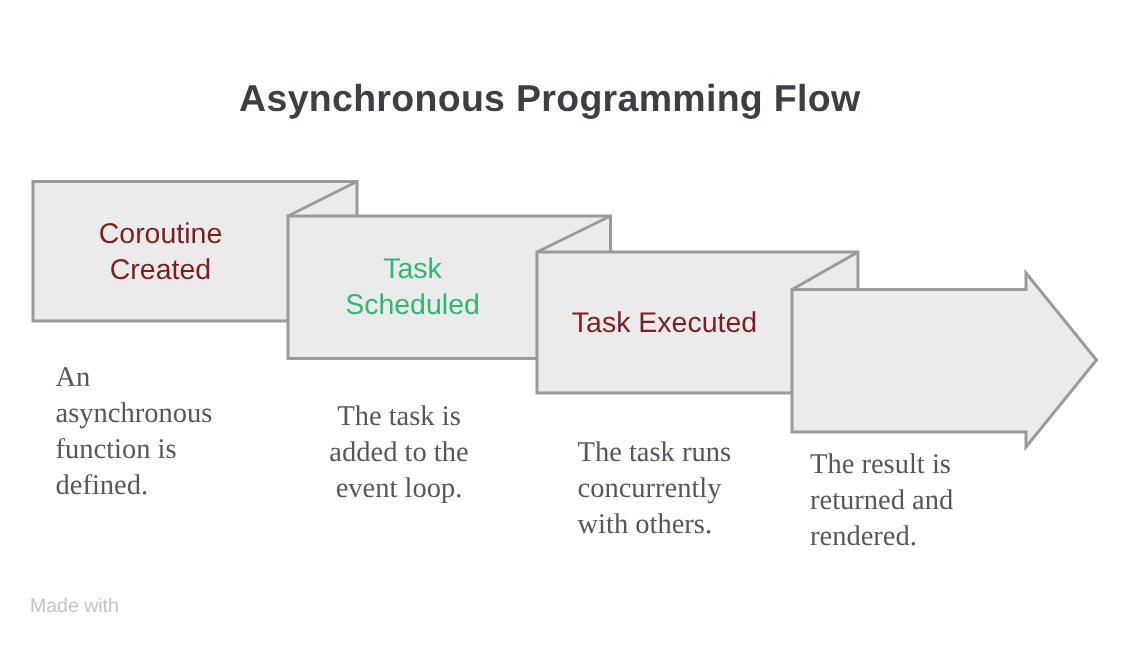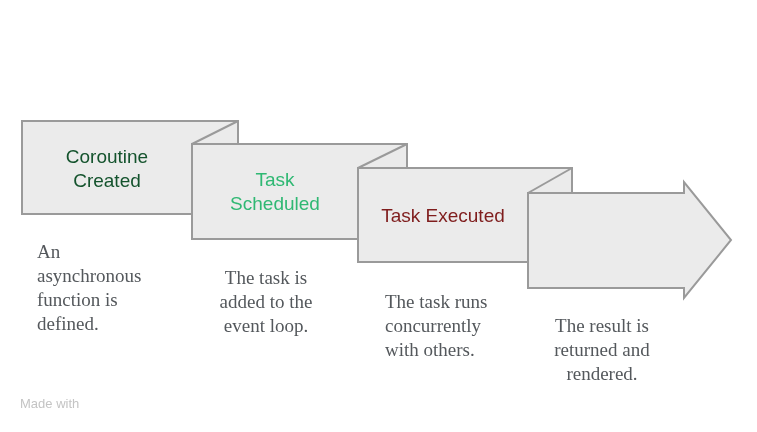--- a/index.html
+++ b/index.html
@@ -68,39 +68,40 @@
 
   
   .label-1 { left: 47px;  top: 145px; width: 120px; }
   .label-2 { left: 220px; top: 168px; width: 110px; }
   .label-3 { left: 358px; top: 204px; width: 170px; }
   .label-4 { left: 536px; top: 217px; width: 140px; }
 
   .desc-1 { left: 37px;  top: 240px; width: 126px; }
   .desc-2 { left: 205px; top: 266px; width: 122px; text-align: center; }
   .desc-3 { left: 375px; top: 290px; width: 124px; margin-left: 10px; }
-  .desc-4 { left: 540px; top: 314px; width: 124px; text-align: center; }
+  .desc-4 { left: 540px; top: 298px; width: 124px; }
 </style>
 </head>
 <body>
 
 <div class="canvas">
 
   <svg class="shapes-svg" width="757" height="432" viewBox="0 0 757 432">
     <rect class="sheet" x="22" y="121" width="216" height="93"></rect>
     <rect class="sheet" x="192" y="144" width="215" height="95"></rect>
     <rect class="sheet" x="358" y="168" width="214" height="94"></rect>
     <polygon class="sheet" points="528,193 684,193 684,182 731,240 684,298 684,288 528,288"></polygon>
     <line class="fold-line" x1="238" y1="121" x2="192" y2="144"></line>
     <line class="fold-line" x1="407" y1="144" x2="358" y2="168"></line>
     <line class="fold-line" x1="572" y1="168" x2="528" y2="193"></line>
   </svg>
 
+  <div class="diagram-title">Asynchronous Programming Flow</div>
 
-  <div class="step-label label-1" style="color: #14532d;">Coroutine Created</div>
+  <div class="step-label label-1" style="color: #7f1d1d;">Coroutine Created</div>
   <div class="step-label label-2" style="color: rgb(47, 184, 115);">Task Scheduled</div>
   <div class="step-label label-3" style="color: #7f1d1d;">Task Executed</div>
 
   <div class="step-desc desc-1">An asynchronous function is defined.</div>
   <div class="step-desc desc-2">The task is added to the event loop.</div>
   <div class="step-desc desc-3">The task runs concurrently with others.</div>
   <div class="step-desc desc-4">The result is returned and rendered.</div>
 
   <div class="footer">
     <span>Made with</span>

